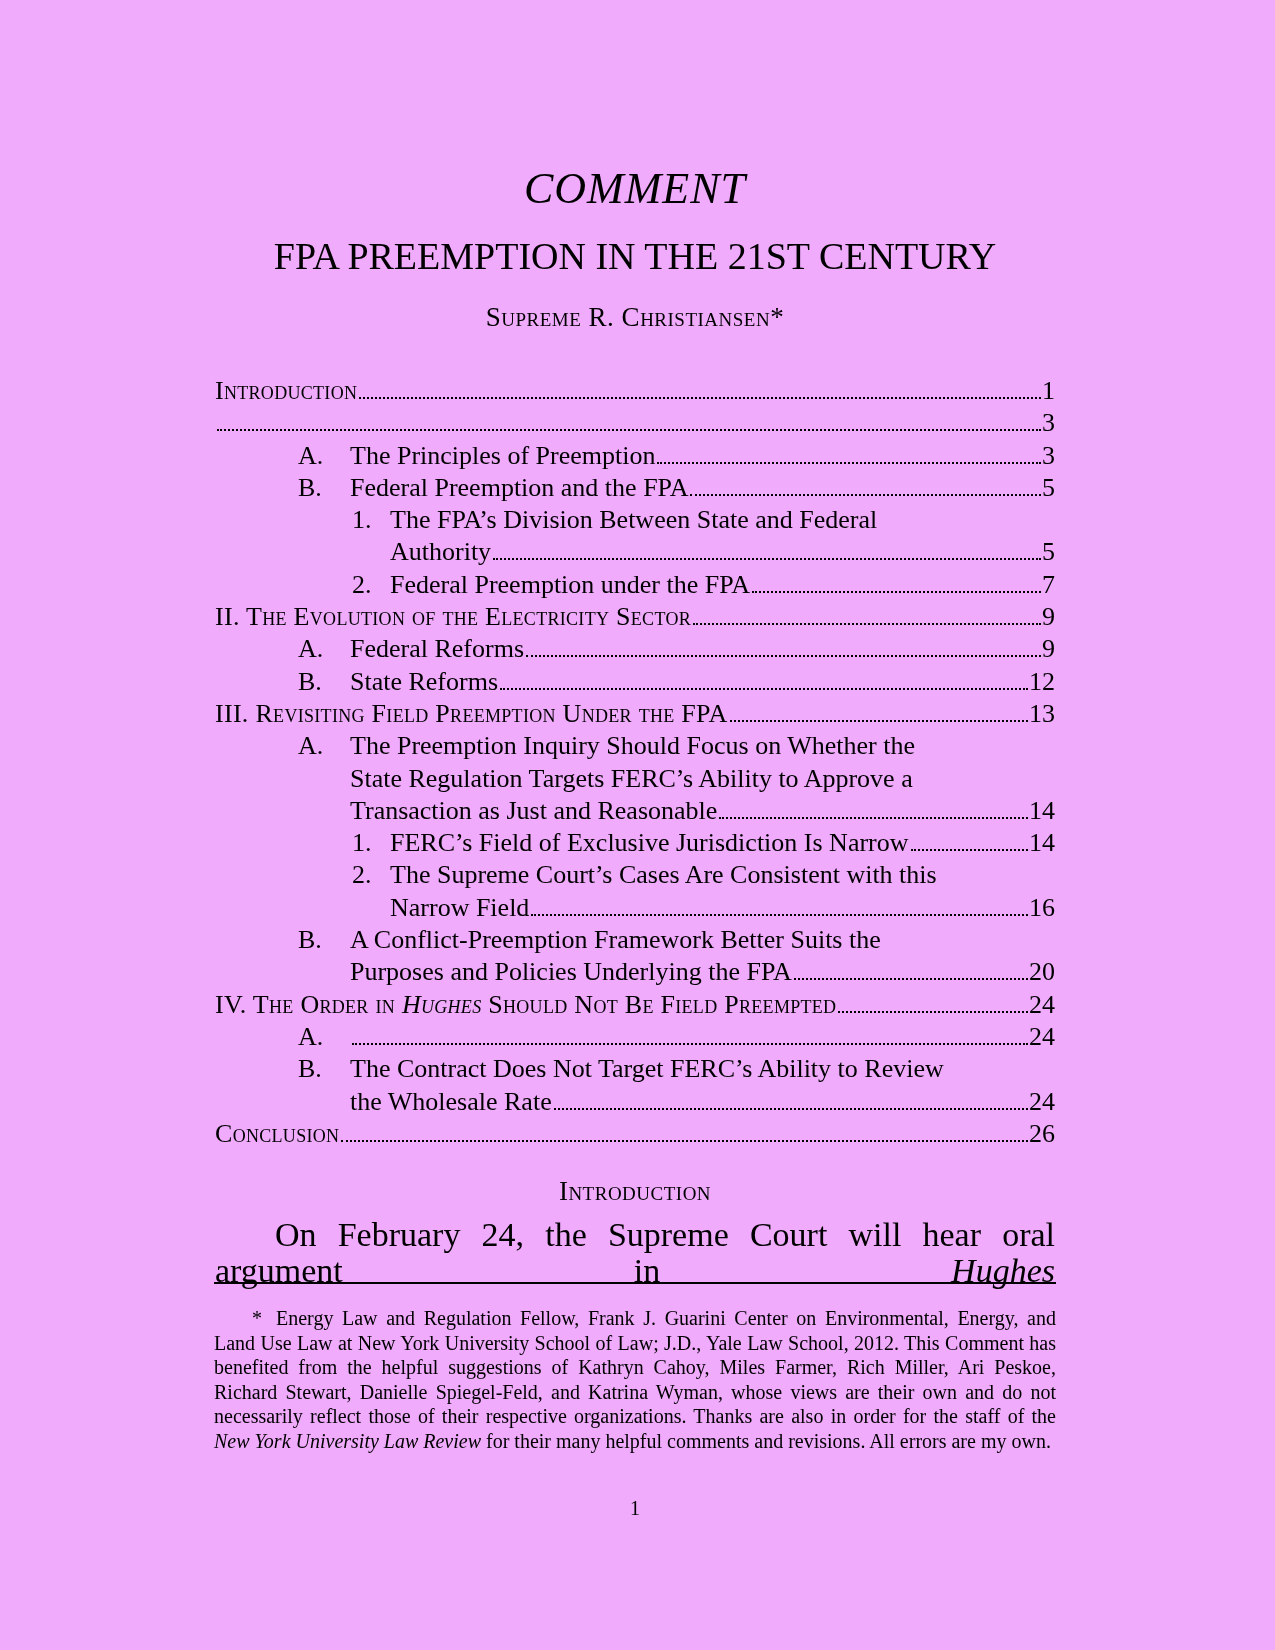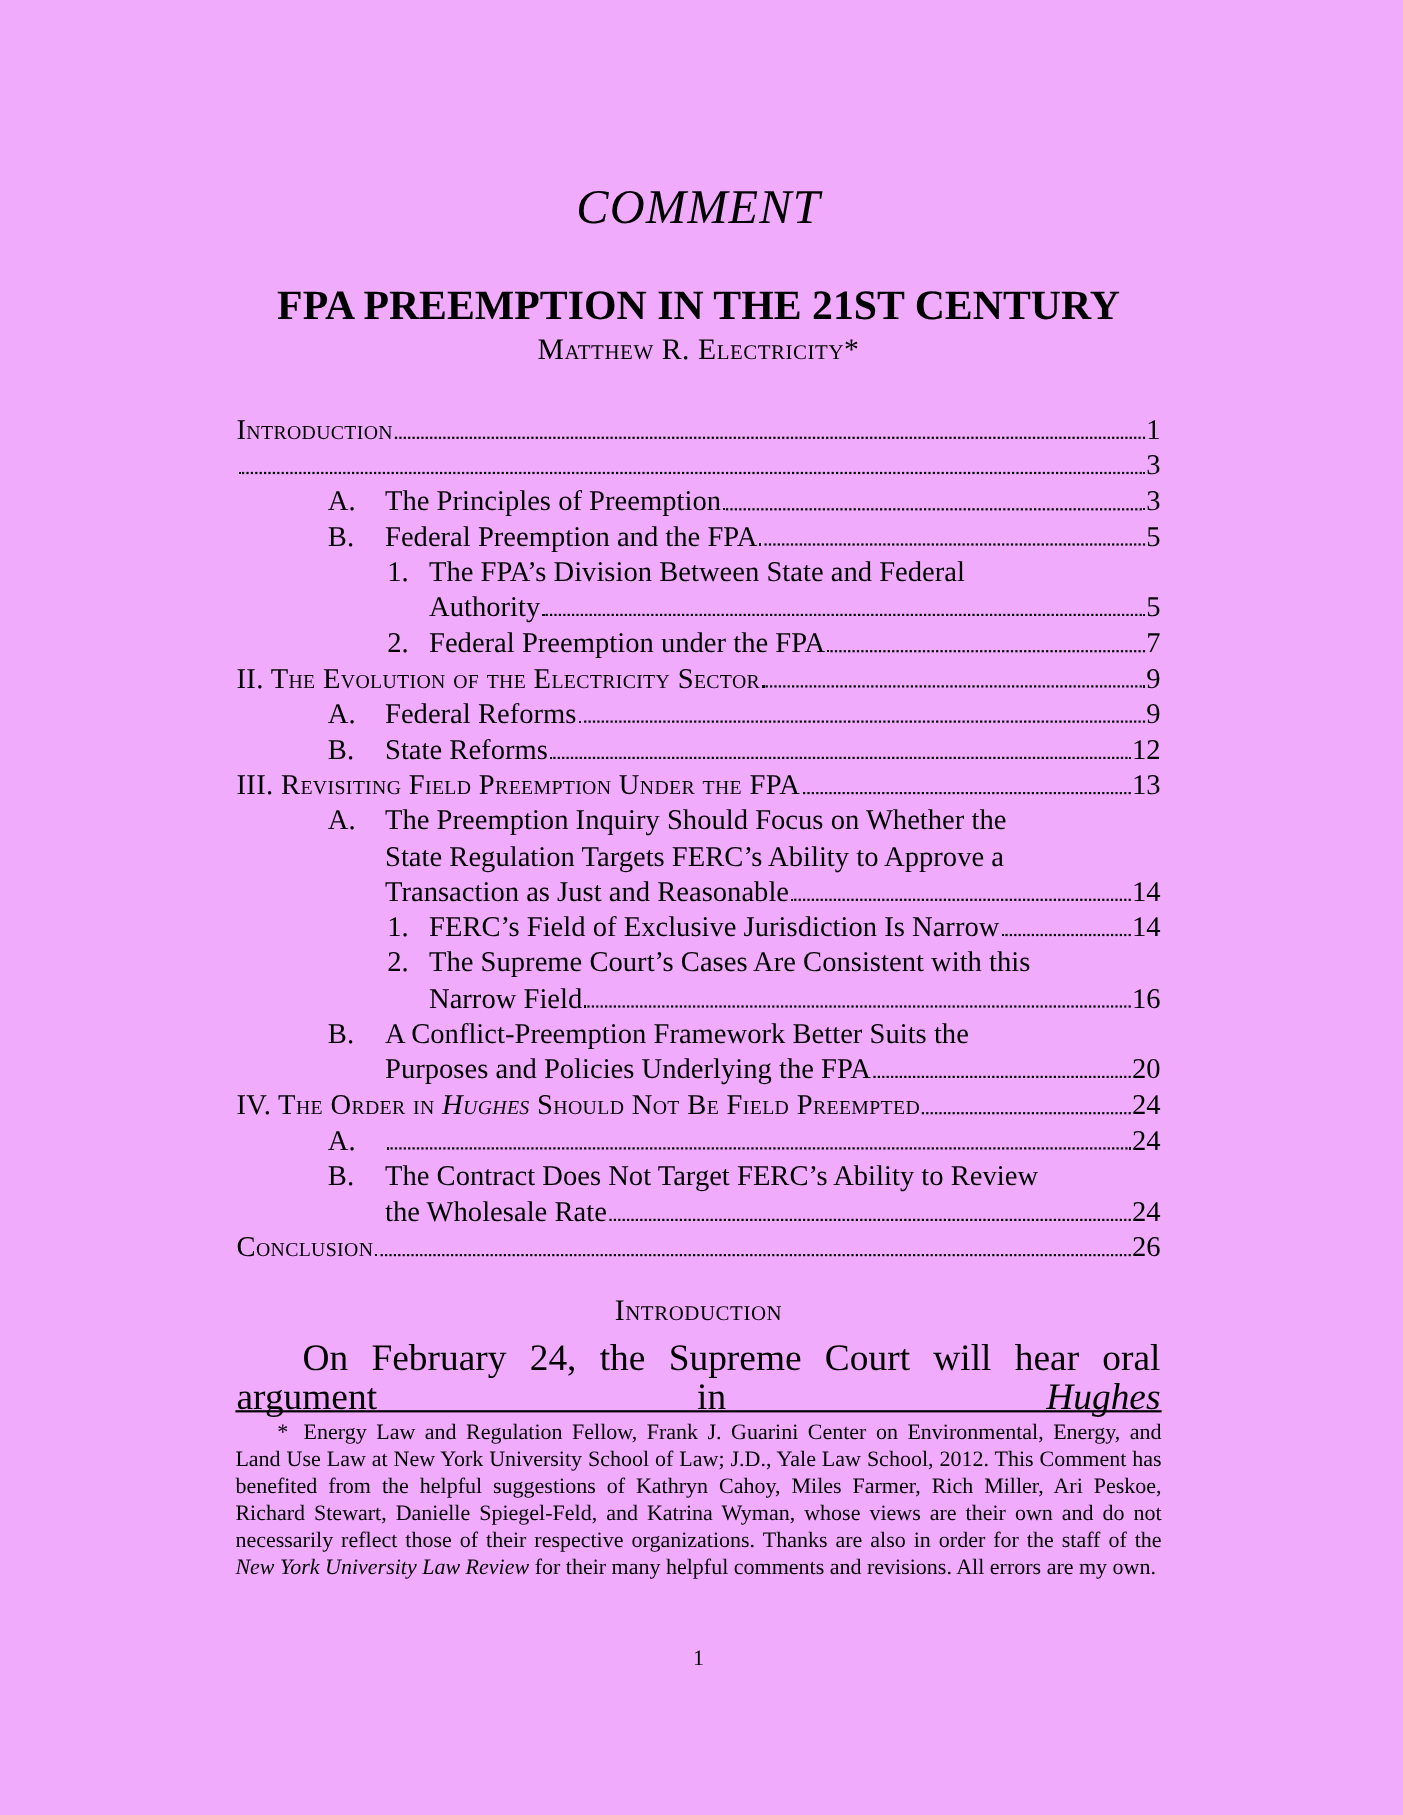--- a/index.html
+++ b/index.html
@@ -13,22 +13,22 @@
   }
   .content{position:absolute;left:215px;width:840px;}
 
   
   .kicker{
     position:absolute;left:215px;width:840px;top:163px;
     text-align:center;font-style:italic;font-size:44px;line-height:52px;
     letter-spacing:1px;
   }
   .title{
-    position:absolute;left:215px;width:840px;top:255px;
-    text-align:center;font-size:38px;line-height:46px;font-weight:bold;margin:0;
+    position:absolute;left:215px;width:840px;top:233px;
+    text-align:center;font-size:38px;line-height:46px;font-weight:normal;margin:0;
   }
   .author{
     position:absolute;left:215px;width:840px;top:301px;
     text-align:center;font-size:27px;line-height:32px;
     font-variant:small-caps;letter-spacing:.5px;
   }
 
   
   .toc{top:375px;}
   .row{display:flex;align-items:baseline;line-height:32.3px;font-size:26px;}
@@ -57,40 +57,40 @@
     position:absolute;left:215px;width:840px;top:1217px;
     font-size:34px;line-height:36px;
     text-align:justify;text-align-last:justify;
     text-indent:60px;
   }
 
   
   .footnote{
     position:absolute;left:214px;width:842px;top:1282px;
     border-top:2px solid #000;
-    padding-top:6px;
+    padding-top:22px;
     font-size:20px;line-height:24.5px;
     text-align:justify;
     text-indent:38px;
   }
   .fn-marker{margin-right:14px;}
 
   .page-number{
     position:absolute;left:215px;width:840px;top:1496px;
     text-align:center;font-size:20px;line-height:24px;
   }
 </style>
 </head>
 <body>
 
 <div class="page">
 
   <div class="kicker">COMMENT</div>
   <h1 class="title">FPA PREEMPTION IN THE 21ST CENTURY</h1>
-  <div class="author">Matthew R. Electricity*</div>
+  <div class="author">Supreme R. Christiansen*</div>
 
   <div class="content toc">
 
     <div class="row lvl0">
         <span class="t sc">Introduction</span>
         <span class="dots"></span>
         <span class="pg">1</span>
       </div>
 
     <div class="row lvl0">

